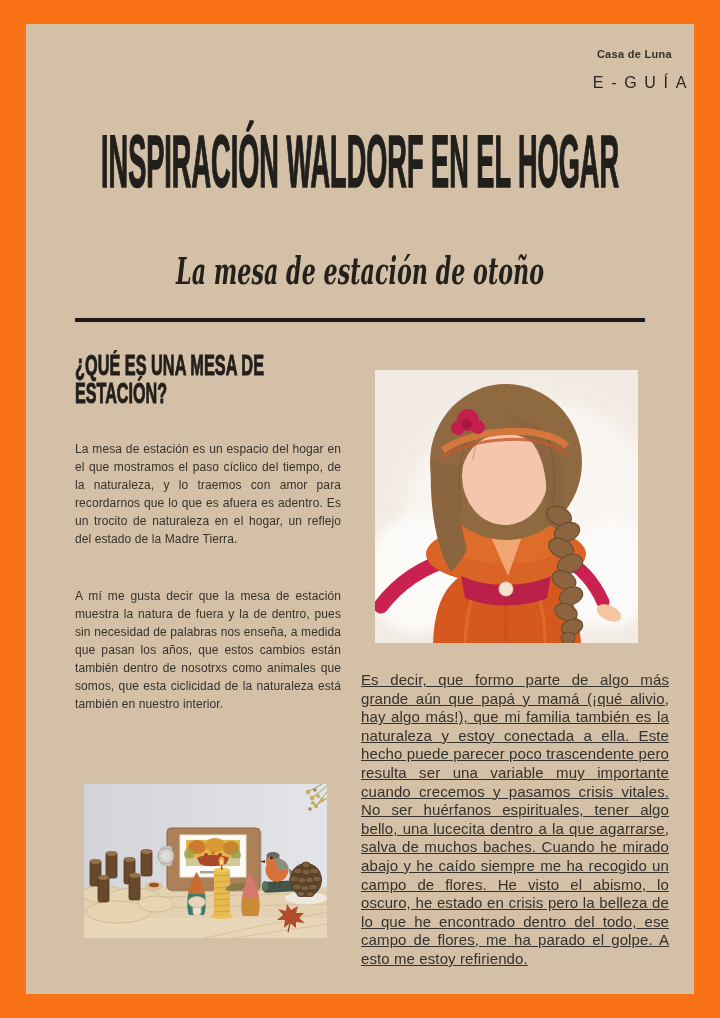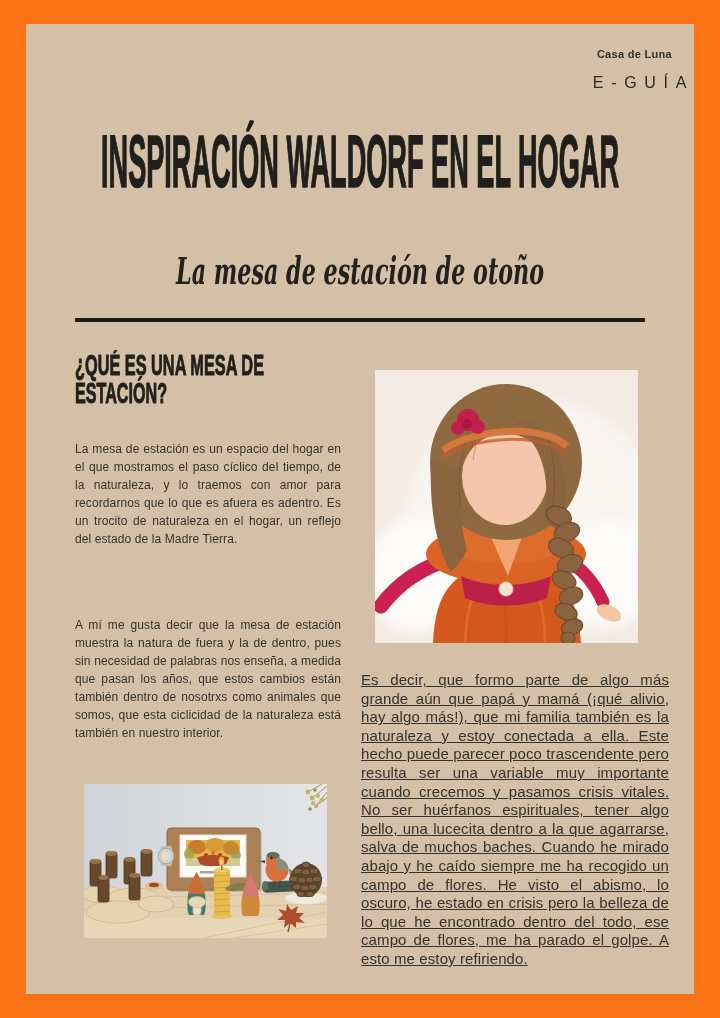--- a/index.html
+++ b/index.html
@@ -53,21 +53,21 @@
     fill: #221f1b; stroke: #221f1b; stroke-width: 1px;
   }
   .body-par {
     position: absolute;
     color: #35312b;
     text-align: justify;
     letter-spacing: 0.1px;
   }
   .left-par { left: 49px; width: 266px; font-size: 12px; line-height: 18px; }
   .par-1 { top: 416px; }
-  .par-2 { top: 592px; }
+  .par-2 { top: 563px; }
   .right-par { left: 335px; width: 308px; top: 647px; font-size: 15px; line-height: 18.6px; text-decoration: underline; }
   .photo { position: absolute; display: block; }
   .doll-photo { left: 349px; top: 346px; }
   .table-photo { left: 58px; top: 760px; }
 </style>
 </head>
 <body>
 
 <div class="canvas">
   <div class="page">

